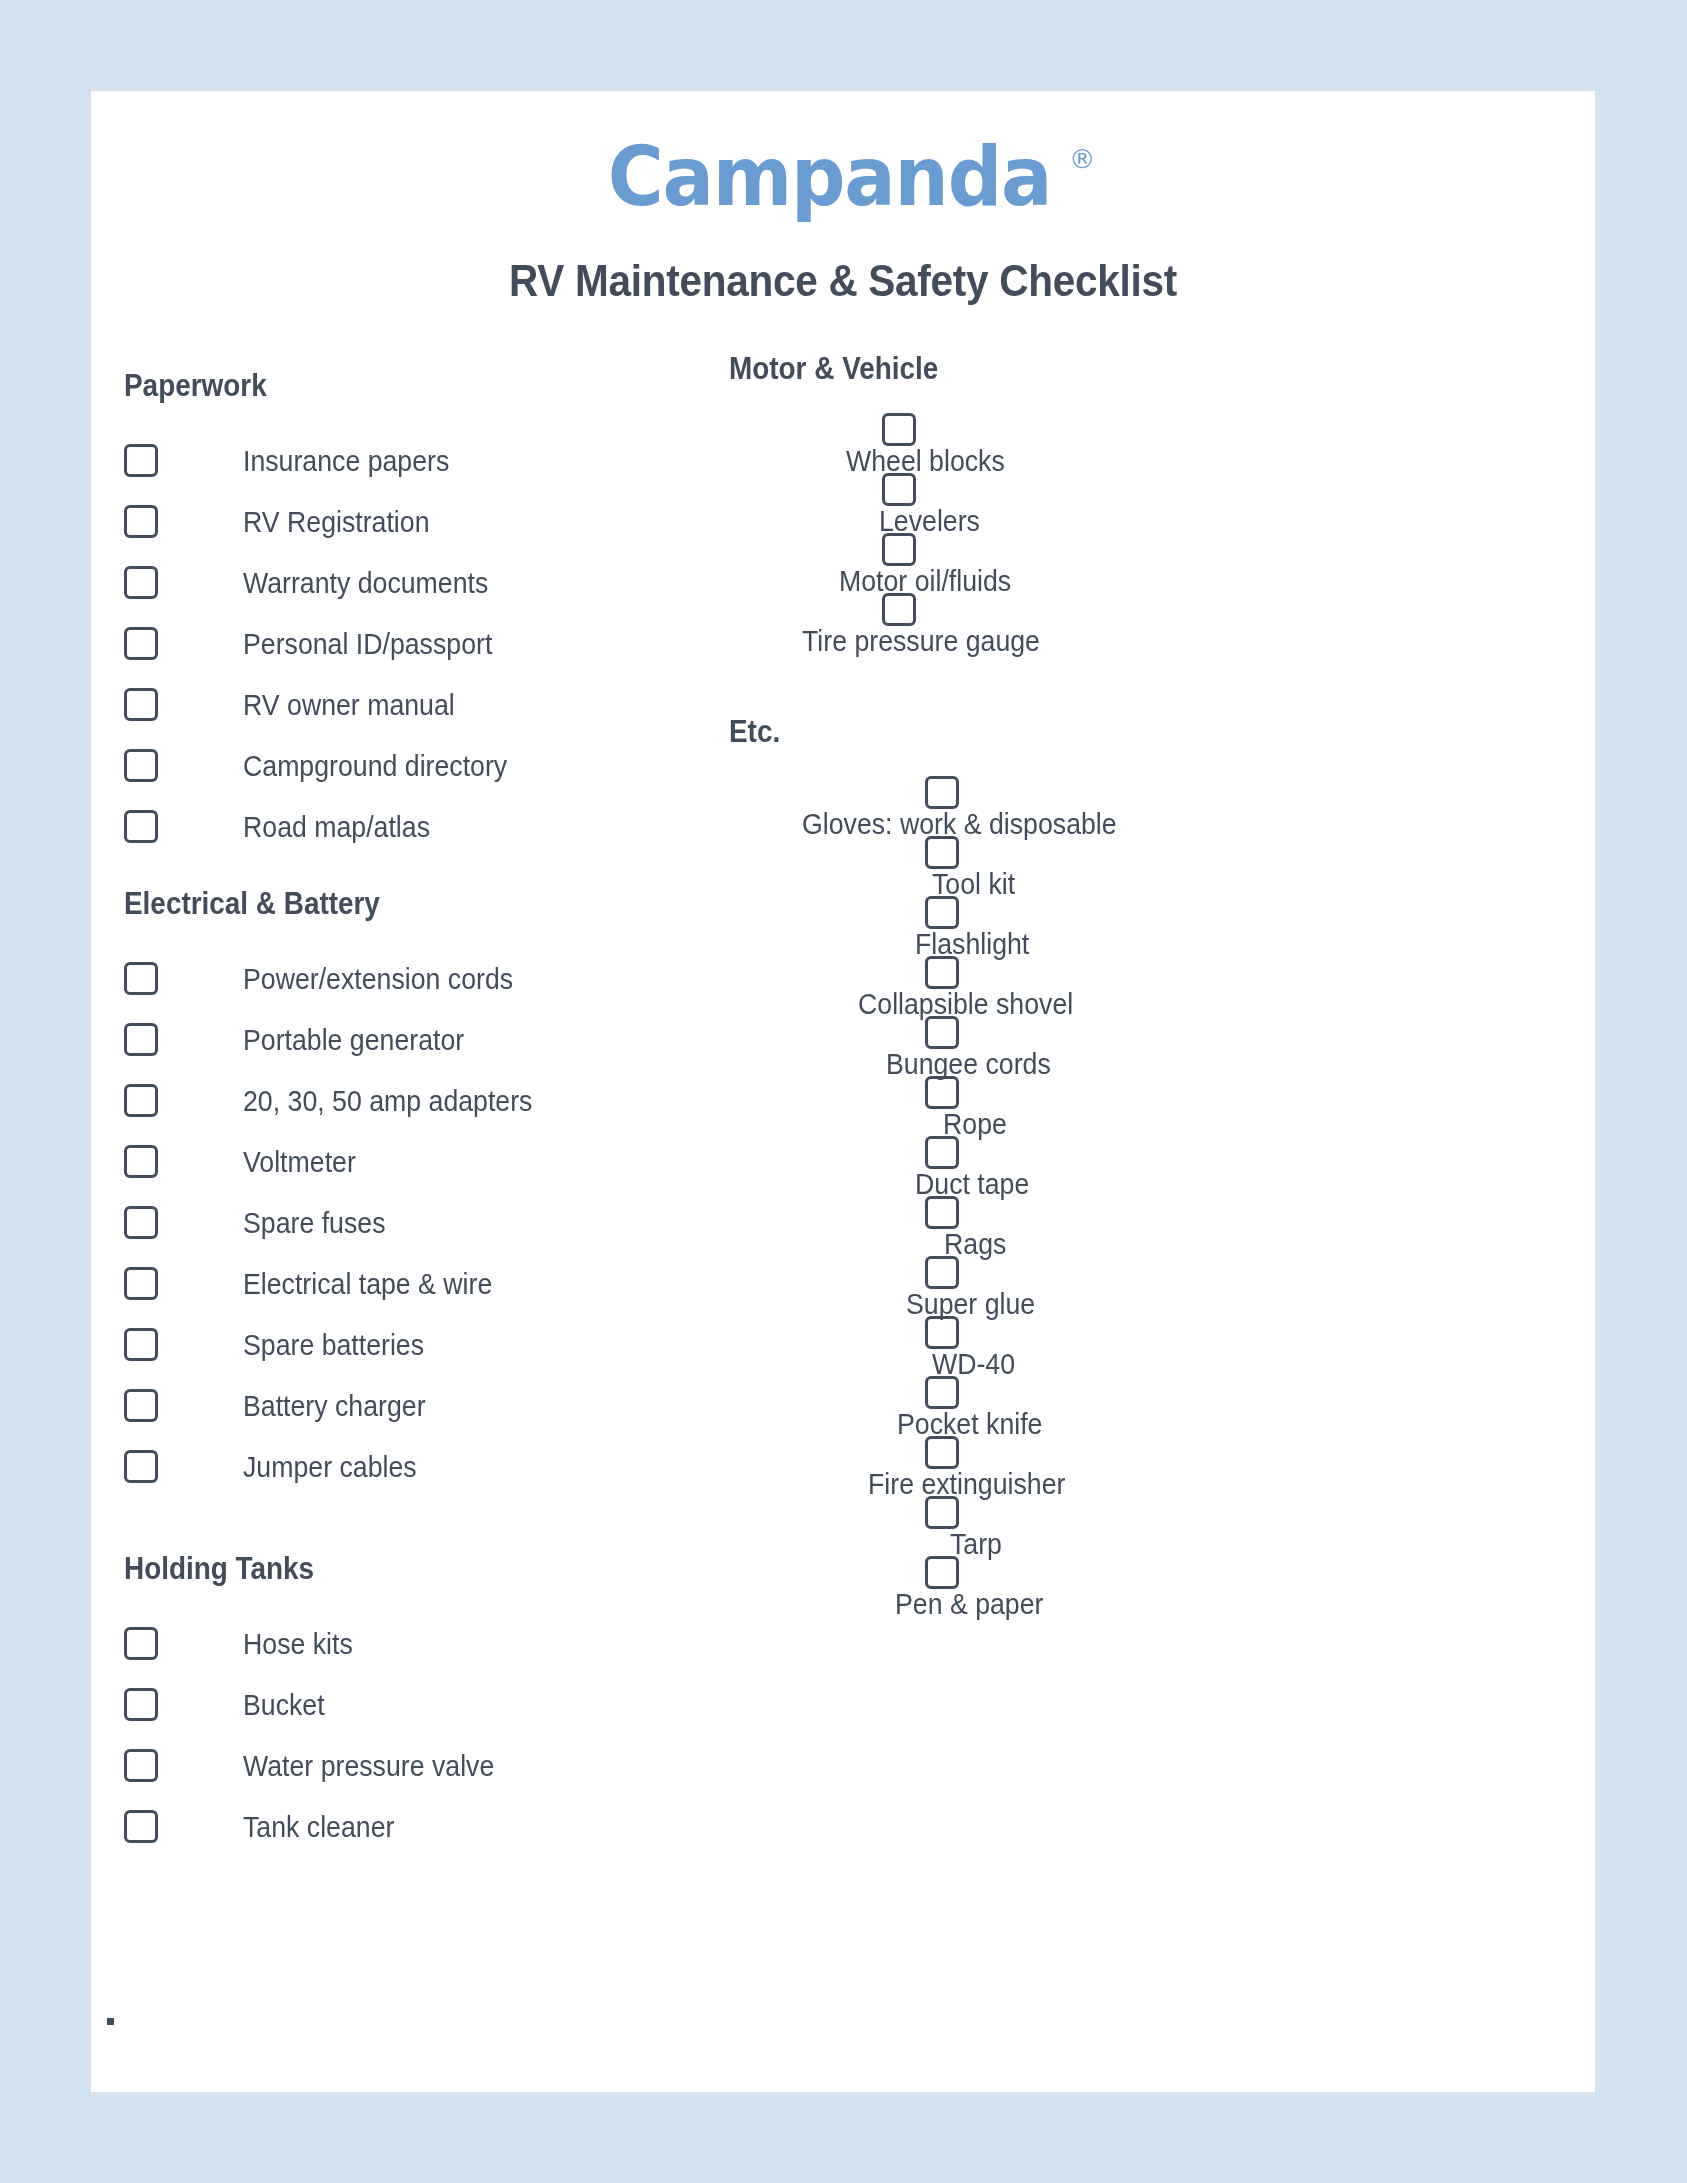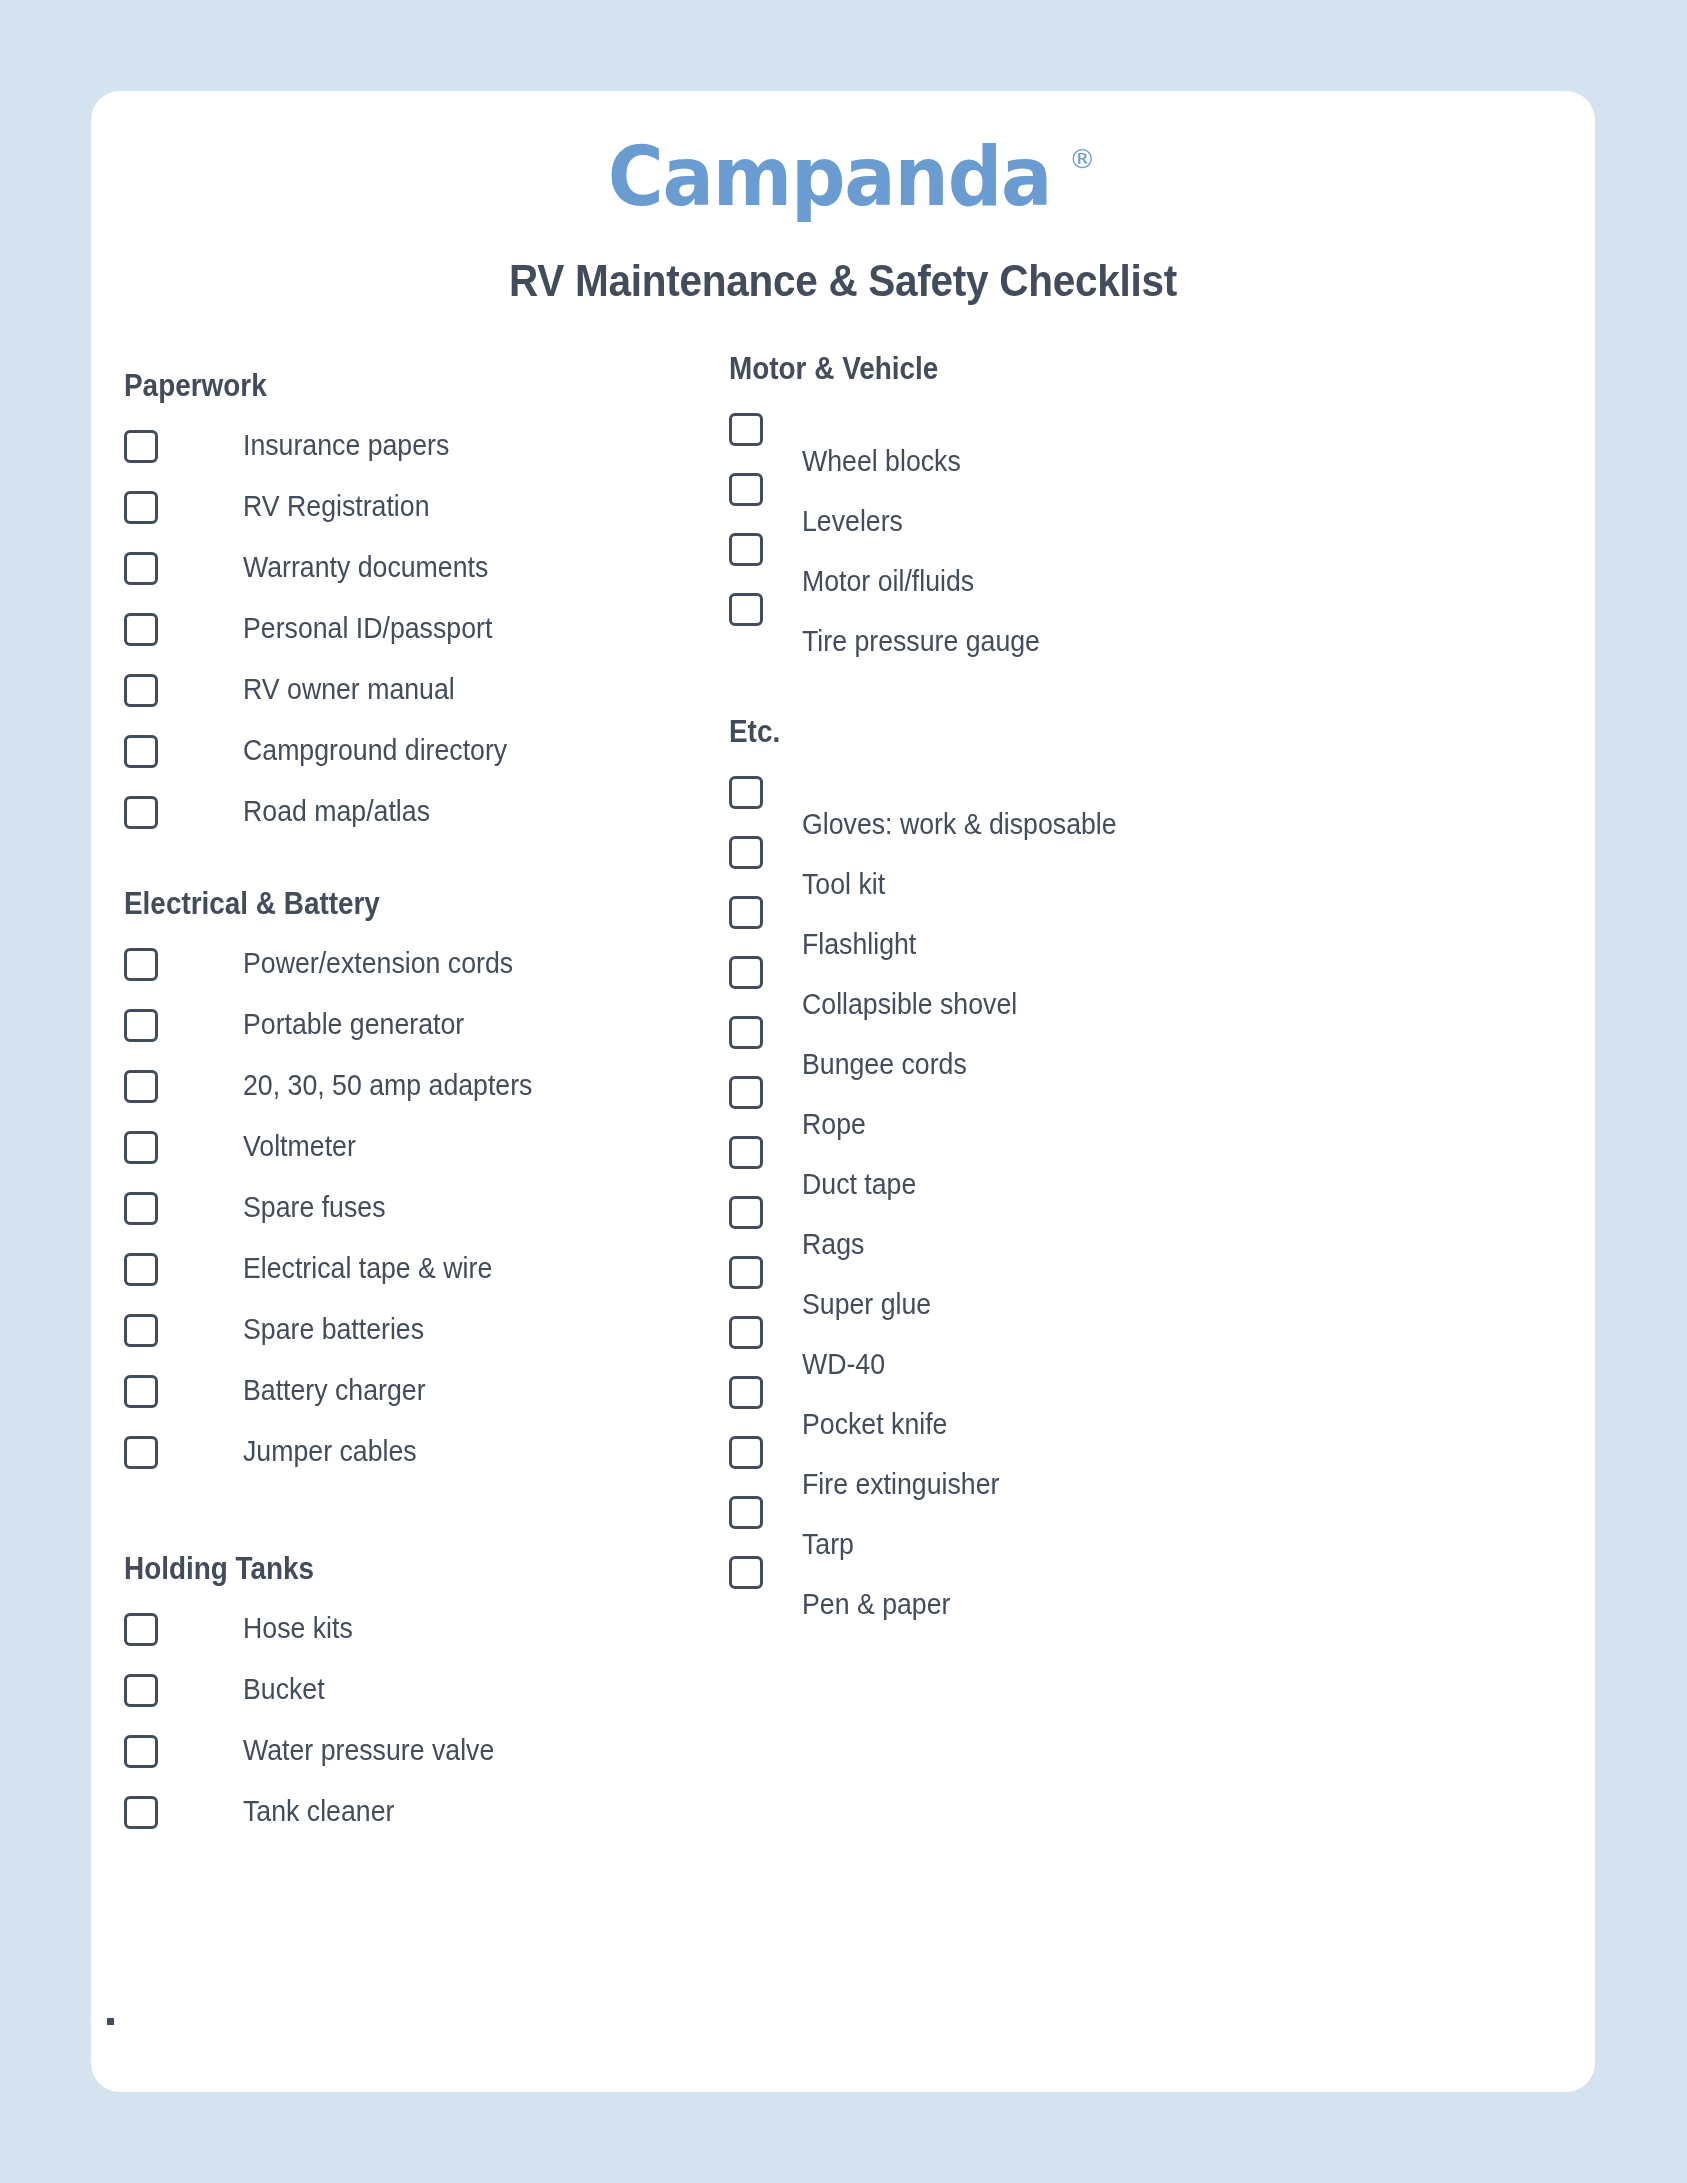--- a/index.html
+++ b/index.html
@@ -14,21 +14,20 @@
     overflow: hidden;
   }
 
   #sheet {
     position: absolute;
     left: 91px;
     top: 91px;
     width: 1504px;
     height: 2001px;
     background: #ffffff;
-    border-radius: 29px;
   }
 
   
   #logo-wrap {
     position: absolute;
     left: 0;
     top: 45px;
     width: 1504px;
     text-align: center;
     white-space: nowrap;
@@ -89,21 +88,21 @@
     transform: scaleX(0.90);
     transform-origin: left center;
     white-space: nowrap;
     line-height: 1;
   }
 
   .items { position: relative; }
 
   .check-row {
     display: flex;
-    align-items: flex-start;
+    align-items: center;
     white-space: nowrap;
   }
 
   .checkbox {
     flex: 0 0 auto;
     width: 34px;
     height: 33px;
     border: 3.3px solid #434c5a;
     border-radius: 6px;
     background: #ffffff;

